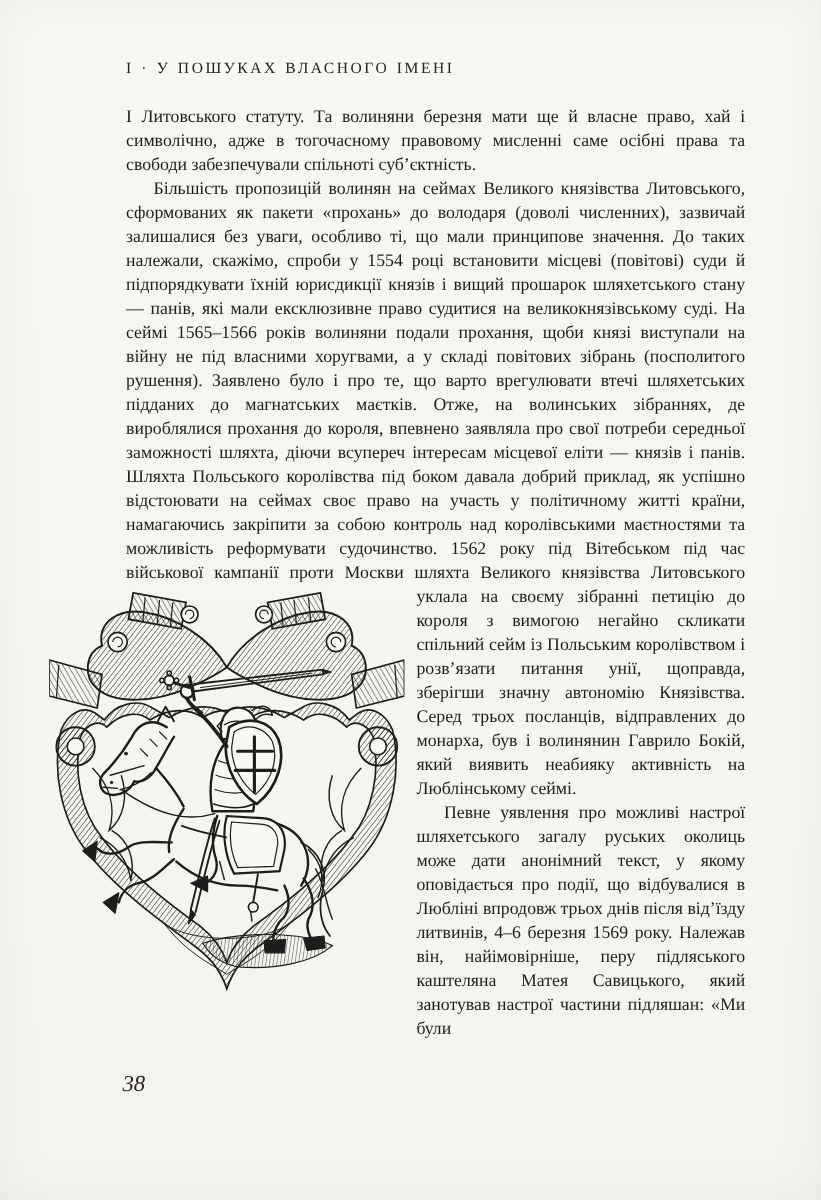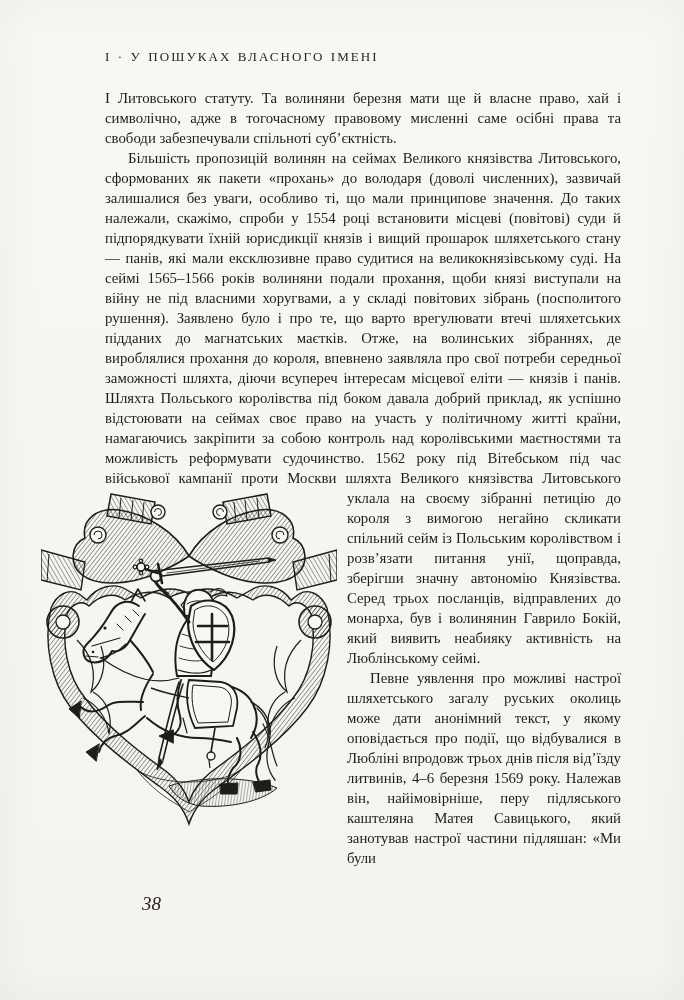--- a/index.html
+++ b/index.html
@@ -41,21 +41,20 @@
     width: 296px; height: 348px;
     margin: 2px 10px 44px -64px;
   }
   .fig svg { display: block; width: 100%; height: 100%; }
   .page-number {
     position: absolute;
     left: 102px; top: 893px;
     font-size: 19px;
     font-style: italic;
     color: #27241f;
-    margin-left: 40px;
   }
 </style>
 </head>
 <body>
 
 <div class="page">
 
   <div class="running-header">І · У ПОШУКАХ ВЛАСНОГО ІМЕНІ</div>
 
   <div class="text-block">

